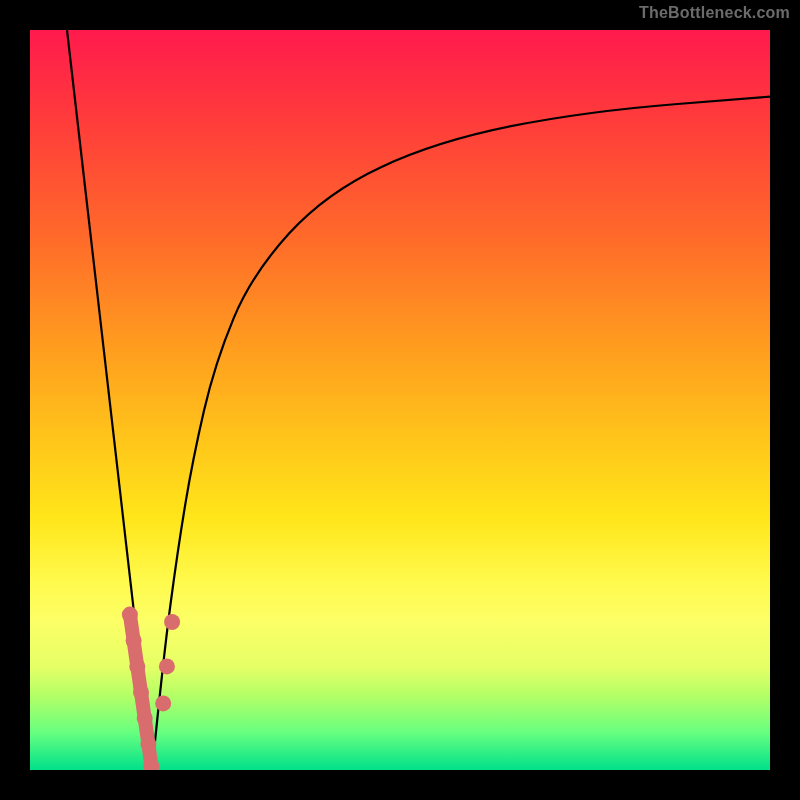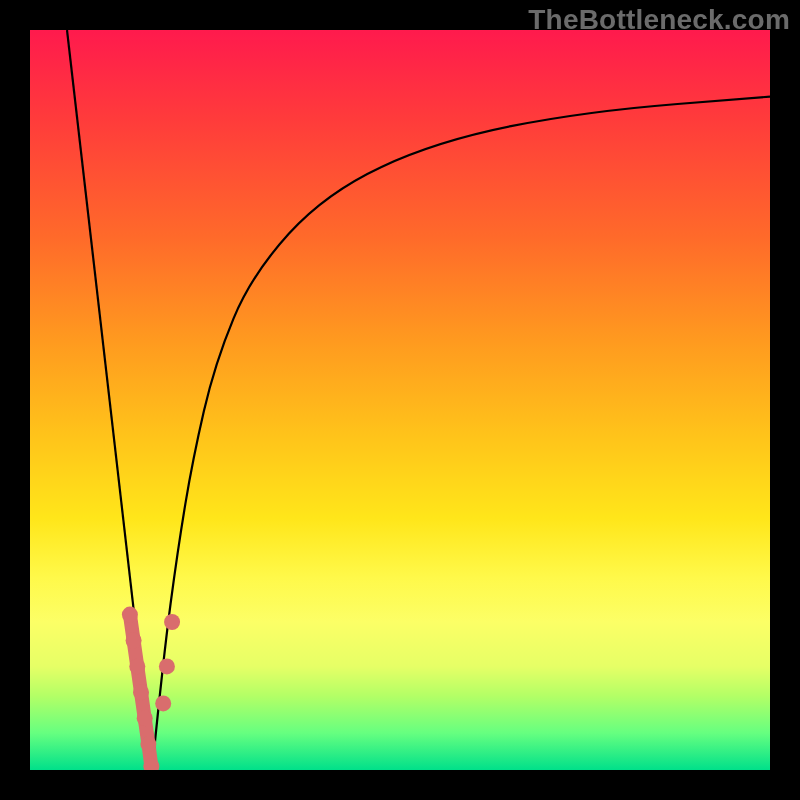--- a/index.html
+++ b/index.html
@@ -39,21 +39,21 @@
       #e6ff66 86%,
       #b3ff66 90%,
       #66ff80 95%,
       #00e08a 100%
     );
   }
   .watermark {
     position: absolute;
     top: 4px;
     right: 10px;
-    font-size: 28px;
+    font-size: 16px;
     font-weight: 600;
     color: #6b6b6b;
     letter-spacing: 0.2px;
     user-select: none;
   }
   svg.curves {
     position: absolute;
     top: 0;
     left: 0;
     width: 740px;

